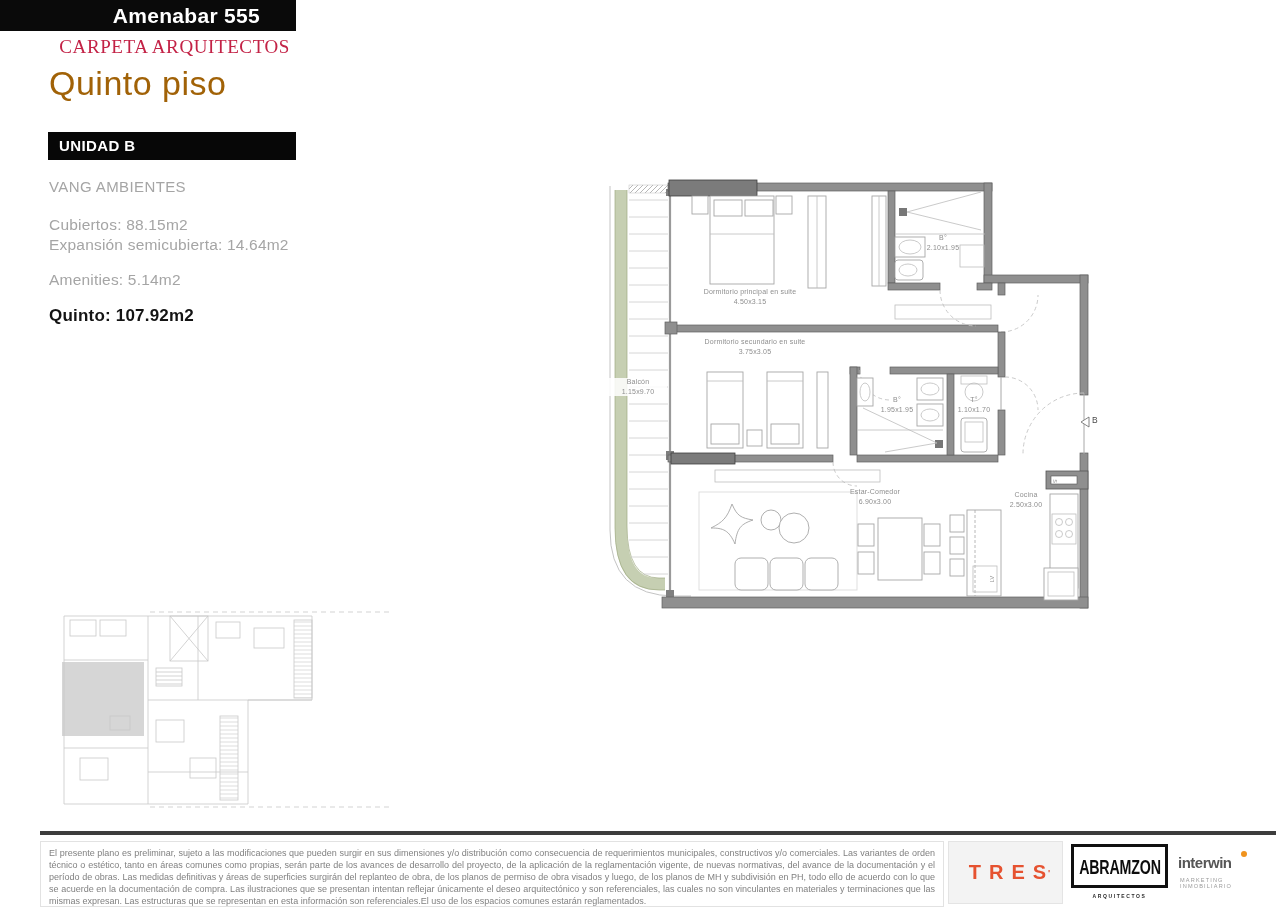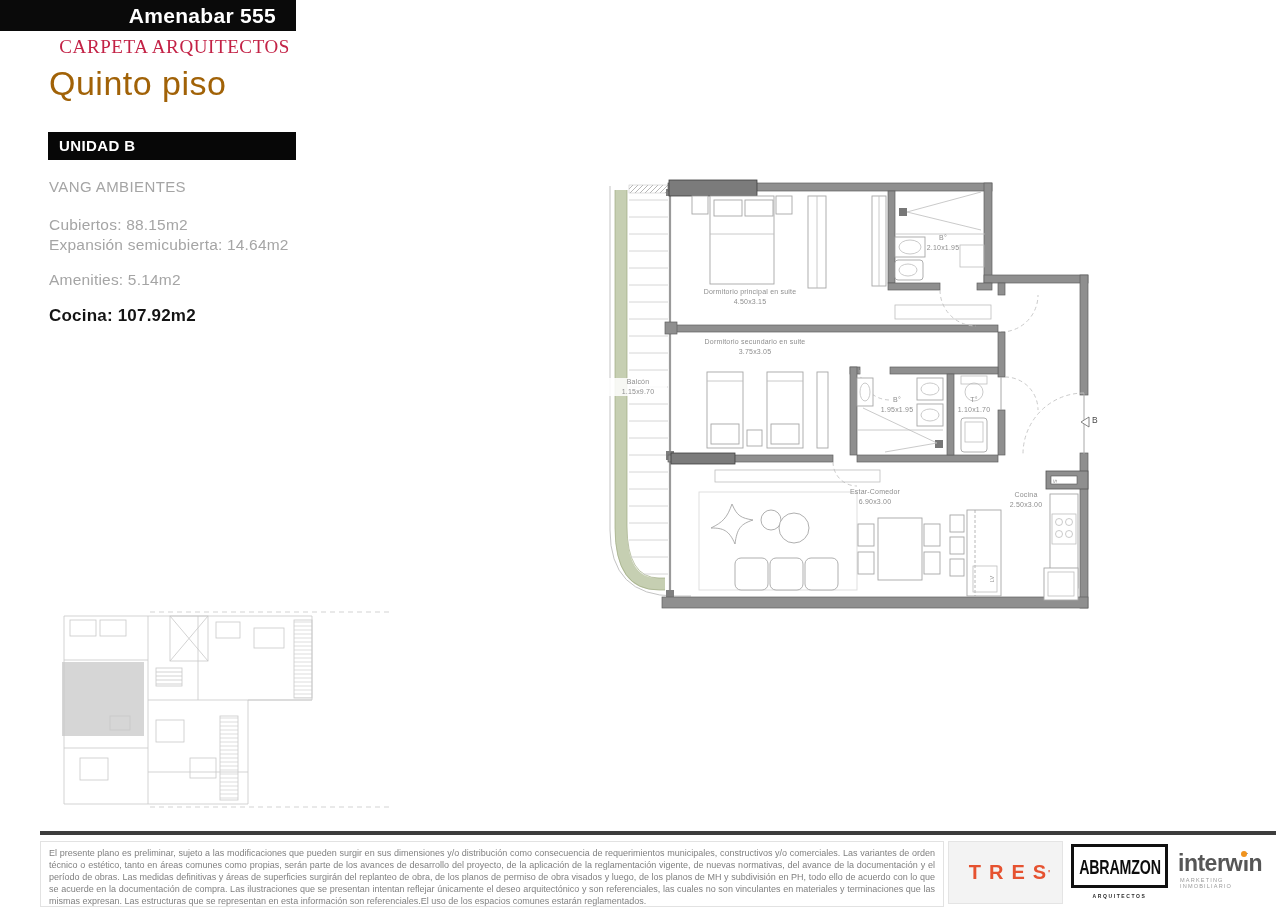--- a/index.html
+++ b/index.html
@@ -2,21 +2,21 @@
 <html><head>
 <meta charset="utf-8">
 <style>
   html,body{margin:0;padding:0;background:#fff;}
   .page{position:relative;width:1280px;height:909px;background:#fff;overflow:hidden;
         font-family:"Liberation Sans",sans-serif;}
 
   
   .brand-bar{position:absolute;left:0;top:3;width:296px;height:31px;background:#0a0a0a;
              color:#fff;font-size:21px;font-weight:bold;line-height:31px;text-align:right;
-             padding-right:20px;box-sizing:border-box;letter-spacing:.3px;}
+             padding-right:36px;box-sizing:border-box;letter-spacing:.3px;}
   .carpeta{position:absolute;left:0;top:36px;width:290px;text-align:right;padding-right:8px;
            font-family:"Liberation Serif",serif;font-size:19px;color:#c32246;letter-spacing:.6px;}
   .page-title{position:absolute;left:49px;top:64px;font-size:34px;color:#a16207;letter-spacing:.5px;}
 
   
   .unit-bar{position:absolute;left:48px;top:132px;width:248px;height:28px;background:#070707;
             color:#fff;font-size:15px;font-weight:bold;line-height:28px;padding-left:11px;
             box-sizing:border-box;letter-spacing:.4px;}
   .unit-type{position:absolute;left:49px;top:178px;font-size:15px;color:#a5a5a5;letter-spacing:.4px;}
   .unit-areas{position:absolute;left:49px;top:215px;font-size:15.5px;color:#a5a5a5;line-height:19.5px;letter-spacing:.2px;}
@@ -51,21 +51,21 @@
   .vang{position:absolute;left:948px;top:841px;width:115px;height:63px;background:#f3f3f3;
         border:1px solid #e4e4e4;box-sizing:border-box;display:flex;align-items:center;justify-content:center;}
   .vang-text{color:#e65230;font-size:20px;font-weight:bold;letter-spacing:8px;margin-left:8px;}
   .vang-mark{font-size:9px;vertical-align:super;margin-left:-6px;color:#e65230;font-weight:bold;}
   .abramzon{position:absolute;left:1071px;top:844px;width:97px;text-align:center;}
   .abz-box{height:44px;border:3px solid #101010;background:#fff;display:flex;align-items:center;
            justify-content:center;box-sizing:border-box;}
   .abz-name{font-size:15px;font-weight:bold;color:#0d0d0d;transform:scale(.95,1.35);letter-spacing:-.2px;}
   .abz-sub{margin-top:5px;font-size:5px;letter-spacing:1.6px;color:#2a2a2a;font-weight:bold;}
   .interwin{position:absolute;left:1178px;top:851px;width:100px;}
-  .iw-name{font-size:23px;font-weight:bold;color:#565656;letter-spacing:-.5px;line-height:24px;}
+  .iw-name{font-size:15px;font-weight:bold;color:#565656;letter-spacing:-.5px;line-height:24px;}
   .iw-mask{position:absolute;left:62px;top:3px;width:9px;height:6px;background:#fff;}
   .iw-dot{position:absolute;left:63px;top:0px;width:6px;height:6px;border-radius:50%;background:#f0931e;}
   .iw-sub{font-size:5.6px;color:#9b9b9b;letter-spacing:1.15px;margin-top:2px;margin-left:2px;}
 </style>
 </head>
 <body>
 
 <div class="page">
 
   <div class="brand-bar">
@@ -76,21 +76,21 @@
 
   <div class="unit-bar">
     <span>UNIDAD B</span>
   </div>
   <div class="unit-type">VANG AMBIENTES</div>
   <div class="unit-areas">
     <span>Cubiertos: 88.15m2</span>
     <span>Expansión semicubierta: 14.64m2</span>
   </div>
   <div class="unit-amenities">Amenities: 5.14m2</div>
-  <div class="unit-total">Cocina: 107.92m2</div>
+  <div class="unit-total">Quinto: 107.92m2</div>
 
   <div class="plan">
     <svg width="515" height="436" viewBox="0 0 515 436">
       <defs>
         <pattern id="hatchd" width="5" height="5" patternUnits="userSpaceOnUse">
           <path d="M0 5 L5 0" stroke="#9a9a9a" stroke-width=".7"></path>
         </pattern>
         <pattern id="kph" width="4" height="4" patternUnits="userSpaceOnUse">
           <path d="M0 2 H4" stroke="#cfcfcf" stroke-width=".7"></path>
         </pattern>

